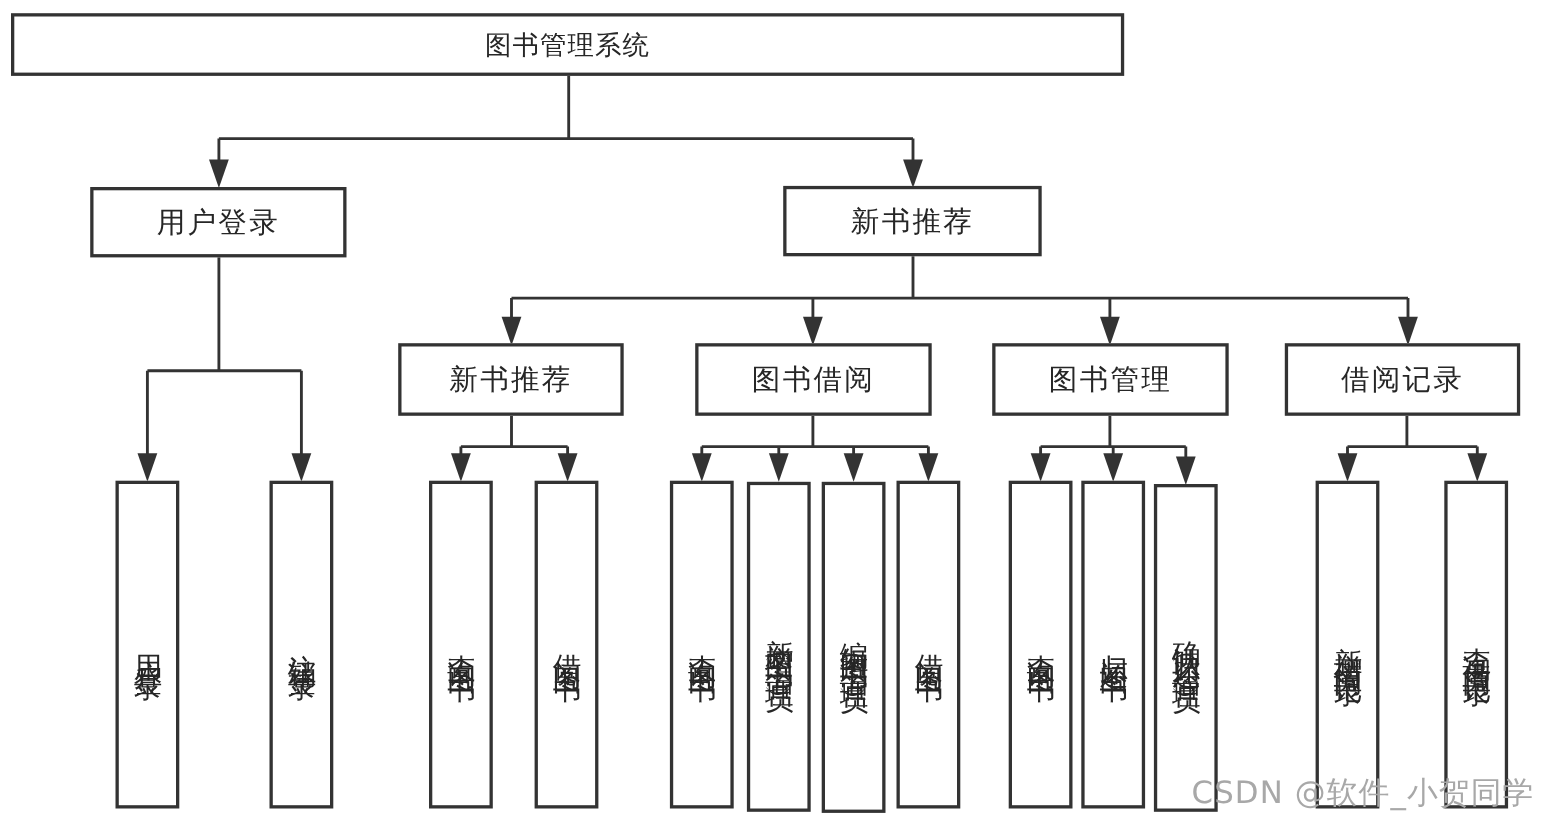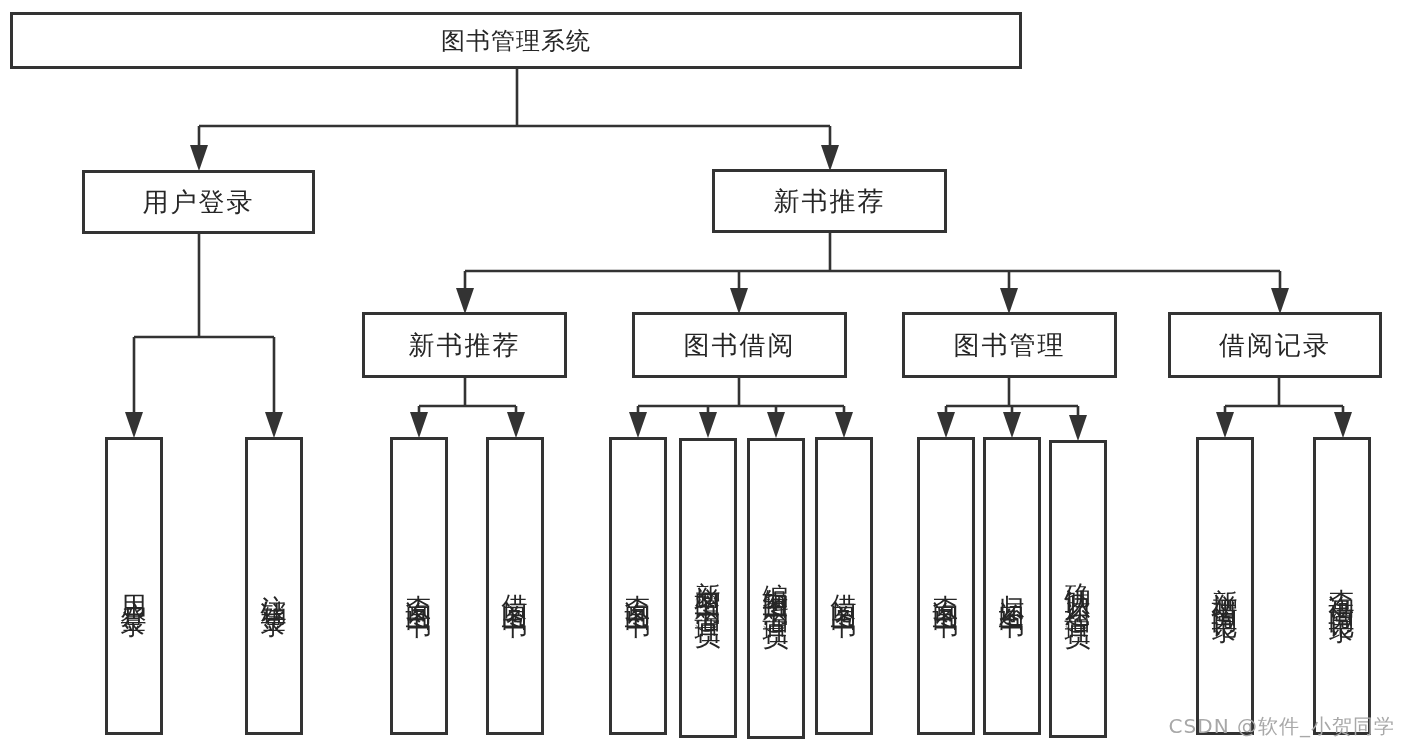--- a/index.html
+++ b/index.html
@@ -46,21 +46,21 @@
     text-orientation: mixed;
     font-size: 26px;
     letter-spacing: 6px;
     line-height: 1;
     white-space: nowrap;
   }
   .watermark {
     position: absolute;
     right: 10px;
     bottom: 7px;
-    font-size: 20px;
+    font-size: 28px;
     letter-spacing: 1px;
     color: var(--watermark);
     z-index: 5;
   }
 </style>
 </head>
 <body>
 
 <div class="canvas">
 

